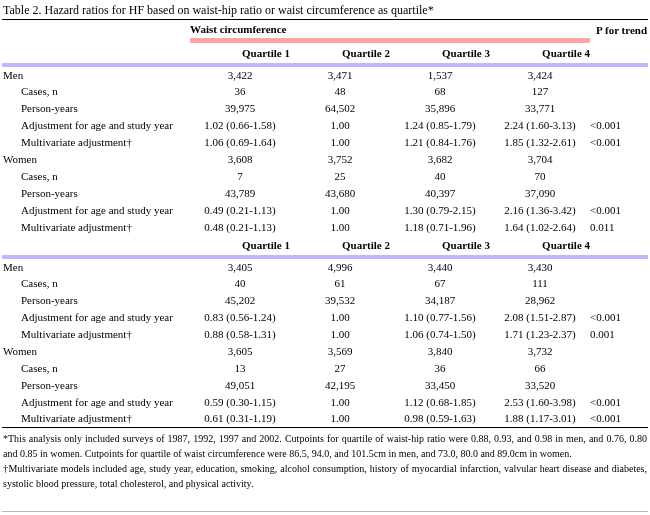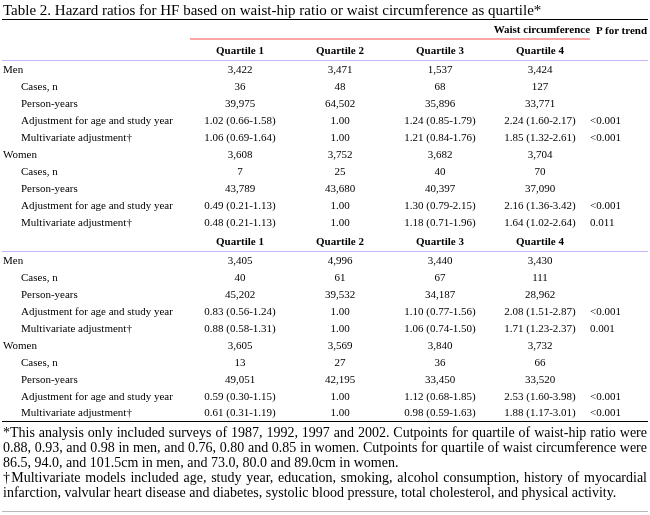--- a/index.html
+++ b/index.html
@@ -10,21 +10,21 @@
     color: #000;
   }
   .page {
     position: relative;
     box-sizing: border-box;
     width: 650px; height: 515px;
     padding: 2px 2px 0 2px;
     overflow: hidden;
   }
   .title {
-    font-size: 15px;
+    font-size: 12px;
     line-height: 14px;
     padding: 1px 0 2px 1px;
     white-space: nowrap;
   }
   table.hr-table {
     border-collapse: collapse;
     width: 646px;
     table-layout: fixed;
     border-bottom: 1px solid #000;
   }
@@ -32,41 +32,41 @@
     font-size: 11px;
     font-weight: normal;
     padding: 0;
     vertical-align: middle;
     overflow: hidden;
     white-space: nowrap;
   }
   tr.group-row th { border-top: 1px solid #000; height: 18px; }
   th.group-title {
     font-weight: bold;
-    text-align: right;
-    border-bottom: 2px solid #fca5a5;
+    text-align: left;
+    border-bottom: 5px solid #fca5a5;
   }
   th.p-head {
     font-weight: bold;
     text-align: right;
     padding-right: 1px;
   }
   tr.quartile-row th {
     font-weight: bold;
-    text-align: center;
-    border-bottom: 1px solid #c4b5fd;
+    text-align: right;
+    border-bottom: 4px solid #c4b5fd;
     height: 20px;
   }
   tbody tr.data-row { height: 17px; }
   td.label { text-align: left; padding-left: 1px; margin-left: 41px; }
   td.label.indent { padding-left: 19px; }
   td.val { text-align: center; }
   td.pval { text-align: left; padding-right: 6px; }
   .footnotes {
-    font-size: 14px;
+    font-size: 10px;
     line-height: 15px;
     text-align: justify;
     padding: 3px 1px 0 1px;
   }
   .footnotes p { margin: 0; }
   .bottom-rule {
     position: absolute;
     left: 2px; right: 2px; bottom: 3px;
     border-top: 1px solid #b8b8b8;
     height: 0;
@@ -125,21 +125,21 @@
           <td class="val">64,502</td>
           <td class="val">35,896</td>
           <td class="val">33,771</td>
           <td class="pval"></td>
         </tr>
         <tr class="data-row">
           <td class="label indent">Adjustment for age and study year</td>
           <td class="val">1.02 (0.66-1.58)</td>
           <td class="val">1.00</td>
           <td class="val">1.24 (0.85-1.79)</td>
-          <td class="val">2.24 (1.60-2.17)</td>
+          <td class="val">2.24 (1.60-3.13)</td>
           <td class="pval">&lt;0.001</td>
         </tr>
         <tr class="data-row">
           <td class="label indent">Multivariate adjustment†</td>
           <td class="val">1.06 (0.69-1.64)</td>
           <td class="val">1.00</td>
           <td class="val">1.21 (0.84-1.76)</td>
           <td class="val">1.85 (1.32-2.61)</td>
           <td class="pval">&lt;0.001</td>
         </tr>

